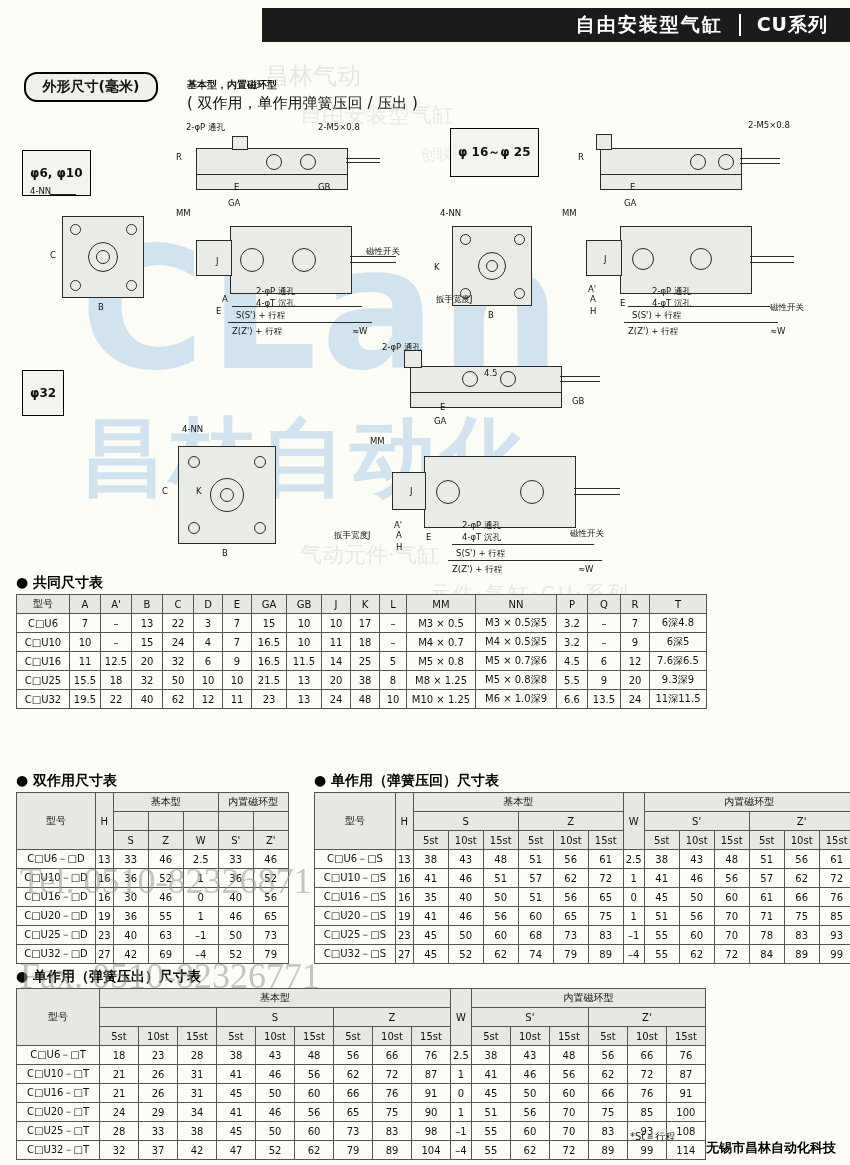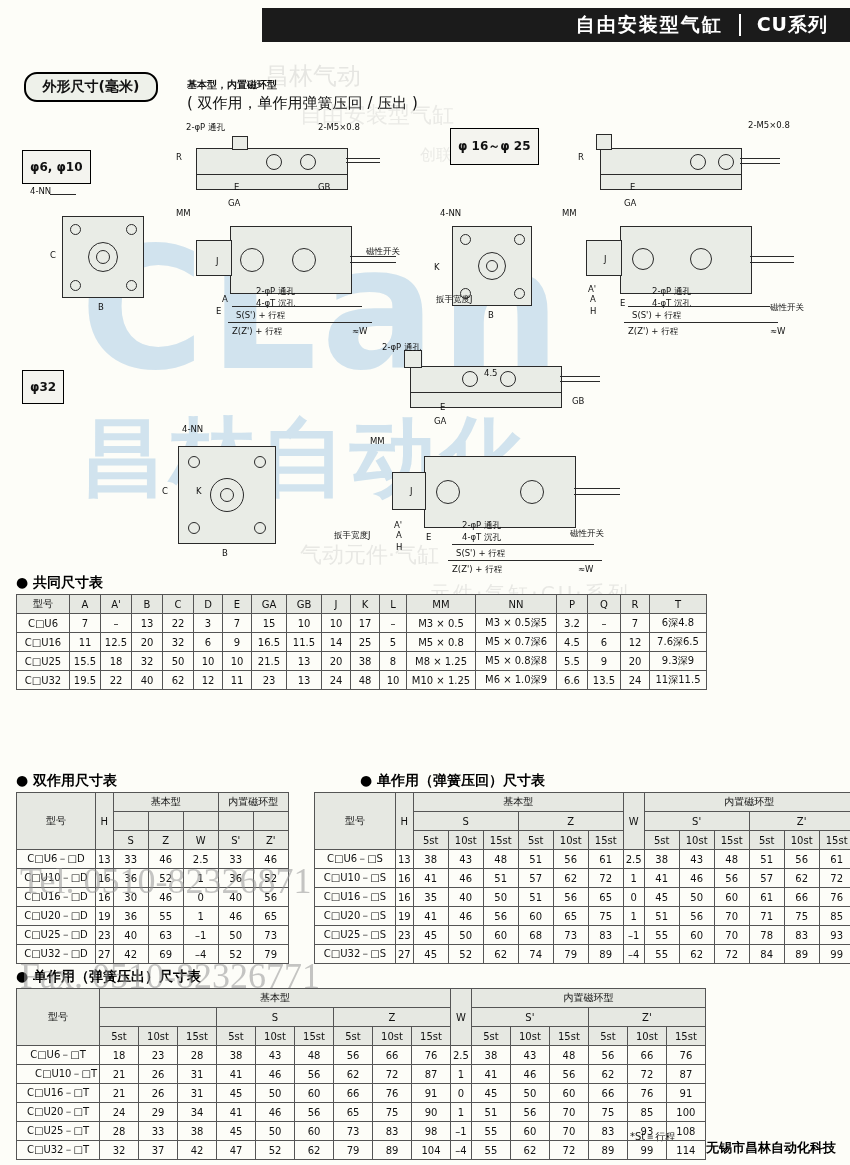--- a/index.html
+++ b/index.html
@@ -72,21 +72,21 @@
   .sec-title{position:absolute;font-size:14px;font-weight:bold;color:#000;}
 
   .dim-box{
     position:absolute;left:24px;top:72px;width:130px;height:26px;
     border:2px solid #000;border-radius:13px;background:#eef1ea;
     display:flex;align-items:center;justify-content:center;
     font-size:14px;font-weight:bold;
   }
   .pill{
     position:absolute;border:1.3px solid #000;background:#f4f4ef;
-    font-size:12px;padding:9px 7px;font-weight:bold;
+    font-size:12px;padding:15px 7px;font-weight:bold;
   }
 
   
   .draw{position:absolute;left:0;top:58px;width:850px;height:520px;z-index:3;}
   .lbl{position:absolute;font-size:8.5px;color:#111;white-space:nowrap;}
   .lbl.b{font-weight:bold;}
   .ln{position:absolute;background:#2a2a2a;}
   .hl{height:1px;}
   .rect{position:absolute;border:1px solid #2a2a2a;}
   .rect.f{background:#e9ece6;}
@@ -317,20 +317,40 @@
           <td>17</td>
           <td>–</td>
           <td>M3 × 0.5</td>
           <td>M3 × 0.5深5</td>
           <td>3.2</td>
           <td>–</td>
           <td>7</td>
           <td>6深4.8</td>
         </tr>
         <tr>
+          <td>C□U10</td>
+          <td>10</td>
+          <td>–</td>
+          <td>15</td>
+          <td>24</td>
+          <td>4</td>
+          <td>7</td>
+          <td>16.5</td>
+          <td>10</td>
+          <td>11</td>
+          <td>18</td>
+          <td>–</td>
+          <td>M4 × 0.7</td>
+          <td>M4 × 0.5深5</td>
+          <td>3.2</td>
+          <td>–</td>
+          <td>9</td>
+          <td>6深5</td>
+        </tr>
+        <tr>
           <td>C□U16</td>
           <td>11</td>
           <td>12.5</td>
           <td>20</td>
           <td>32</td>
           <td>6</td>
           <td>9</td>
           <td>16.5</td>
           <td>11.5</td>
           <td>14</td>
@@ -464,21 +484,21 @@
           <td>42</td>
           <td>69</td>
           <td>–4</td>
           <td>52</td>
           <td>79</td>
         </tr>
       </tbody>
   </table>
 </div>
 
-<div class="sec-title" style="left:314px;top:772px;margin-left:46px;">● 单作用（弹簧压回）尺寸表</div>
+<div class="sec-title" style="left:314px;top:772px;">● 单作用（弹簧压回）尺寸表</div>
 <div class="tbl" style="left:314px;top:792px;">
   <table>
     <thead>
       <tr>
         <td rowspan="3">型号</td>
         <td rowspan="3">H</td>
         <td colspan="6">基本型</td>
         <td rowspan="3">W</td>
         <td colspan="6">内置磁环型</td>
       </tr>
@@ -659,21 +679,21 @@
           <td>76</td>
           <td>2.5</td>
           <td>38</td>
           <td>43</td>
           <td>48</td>
           <td>56</td>
           <td>66</td>
           <td>76</td>
         </tr>
         <tr>
-          <td style="min-width: 78px; text-align: right;">C□U10－□T</td>
+          <td style="min-width: 78px;">C□U10－□T</td>
           <td>21</td>
           <td>26</td>
           <td>31</td>
           <td>41</td>
           <td>46</td>
           <td>56</td>
           <td>62</td>
           <td>72</td>
           <td>87</td>
           <td>1</td>

